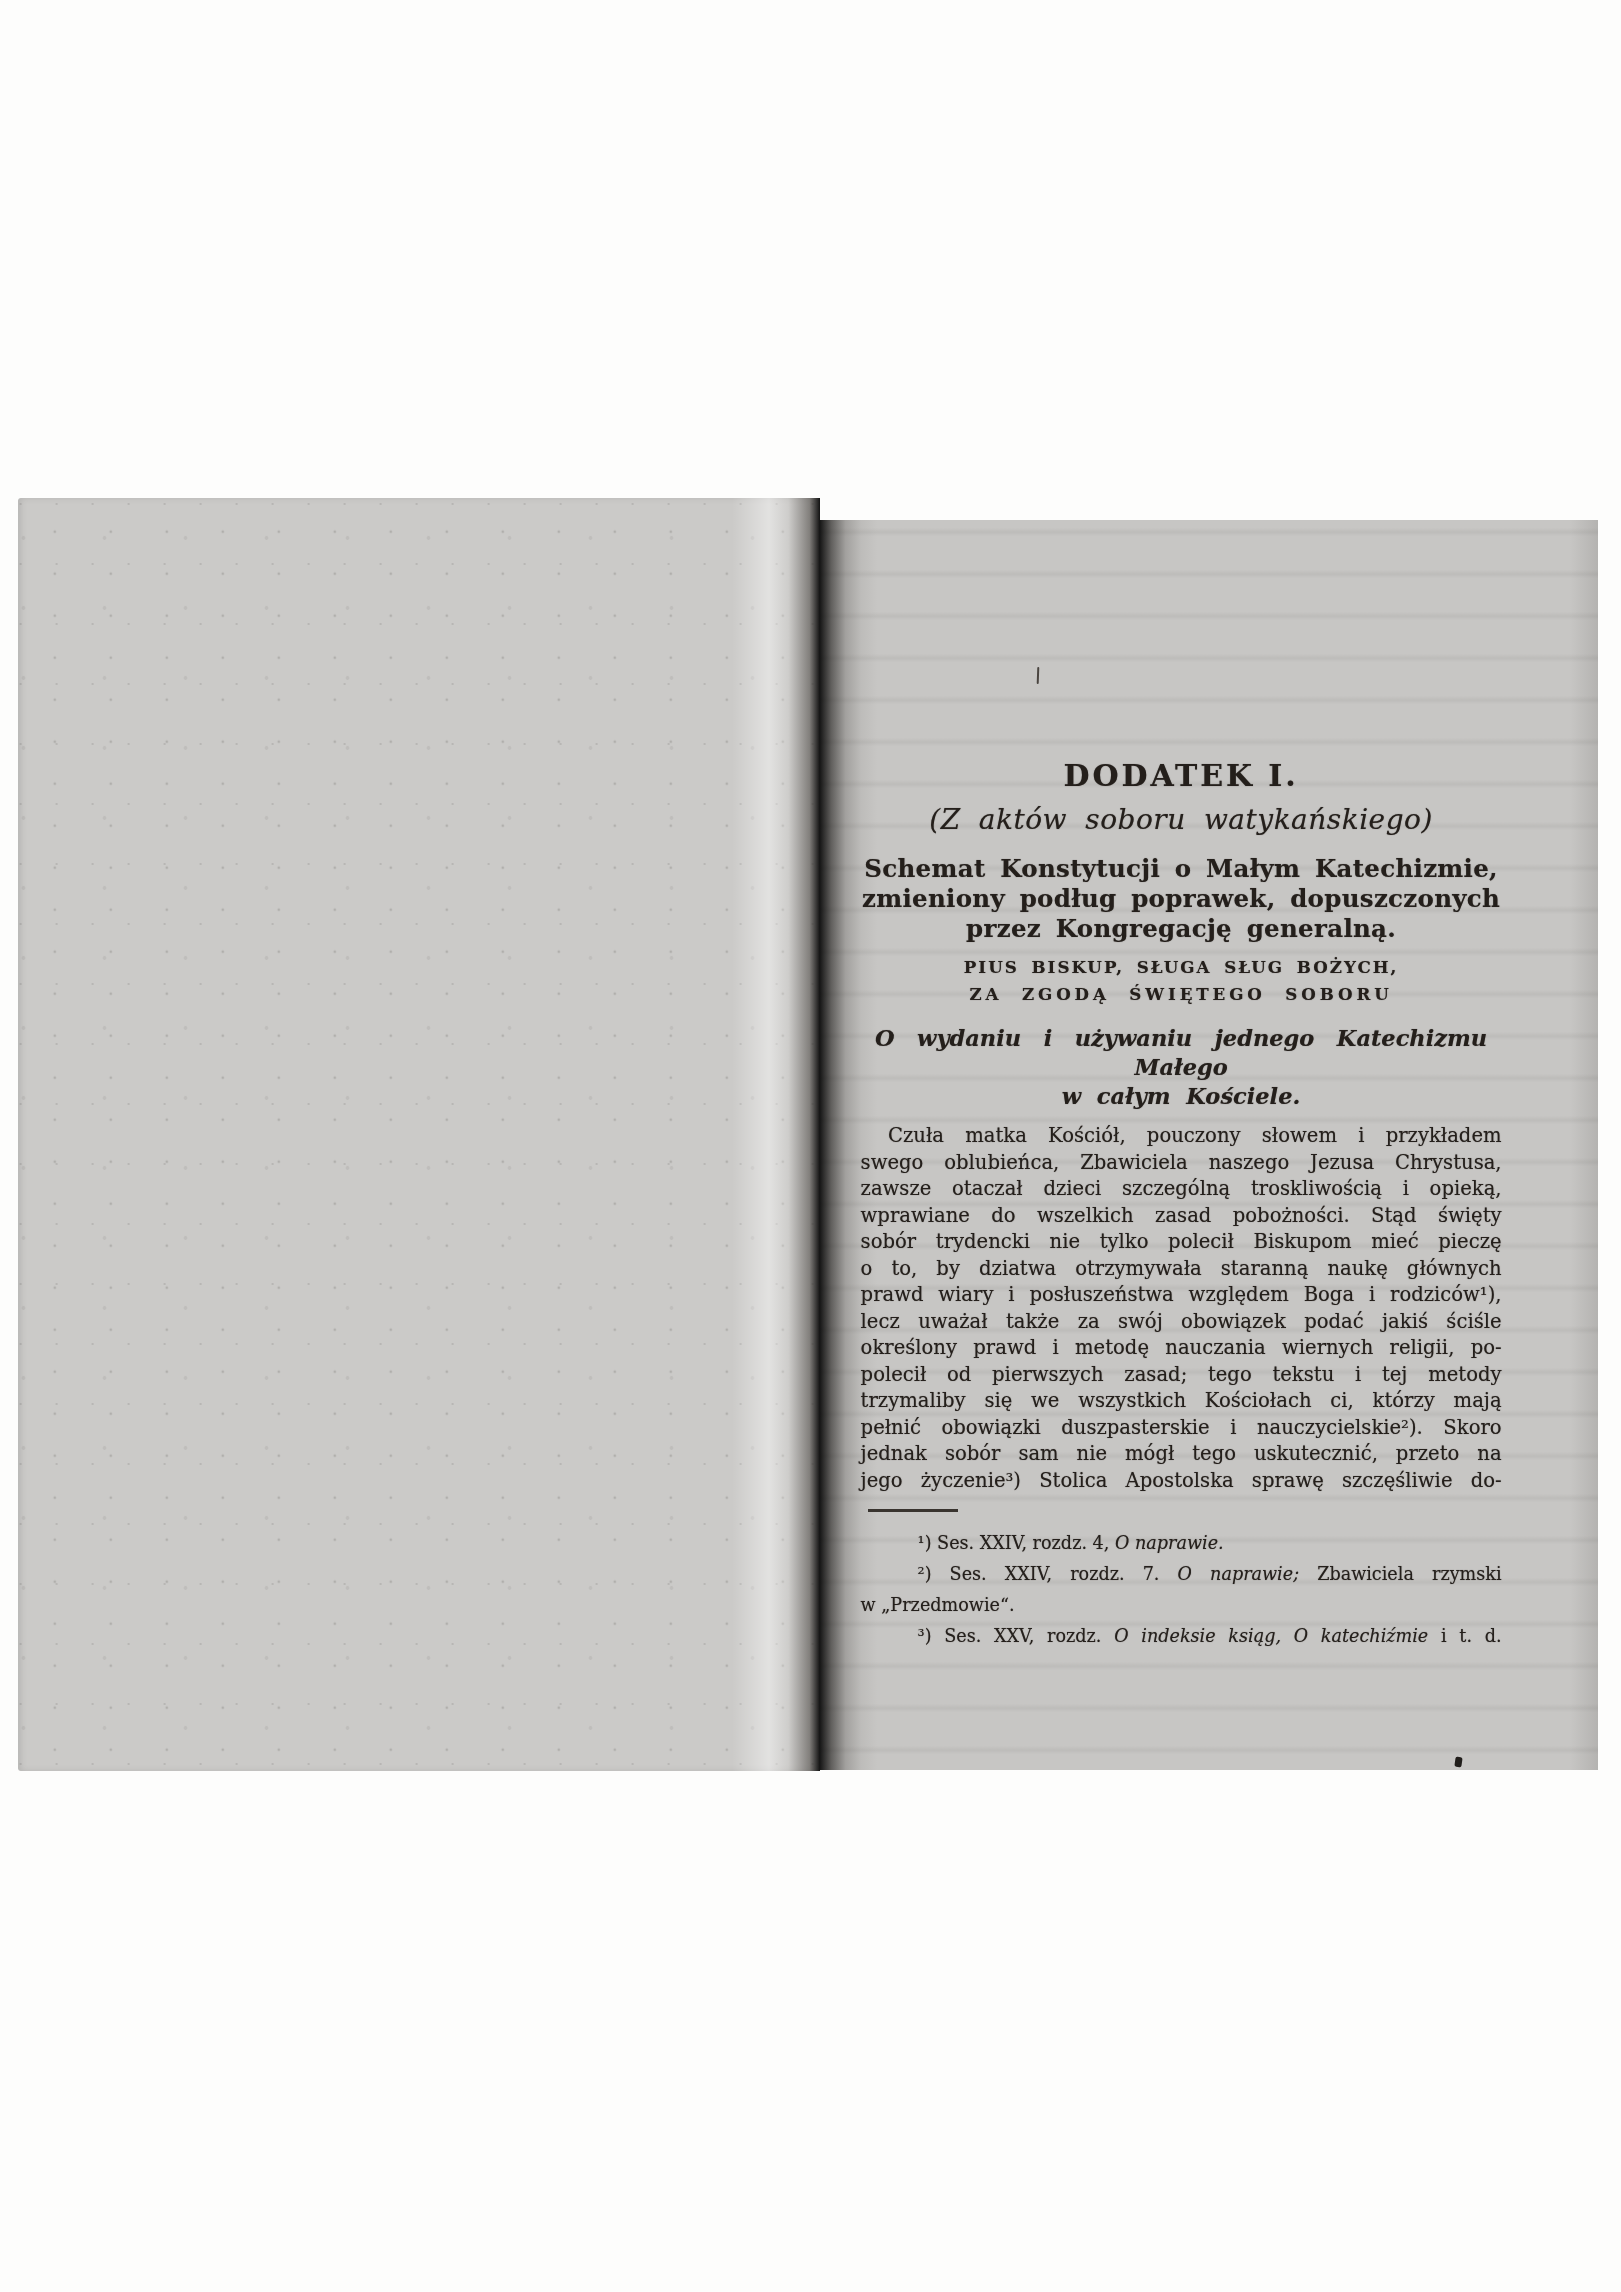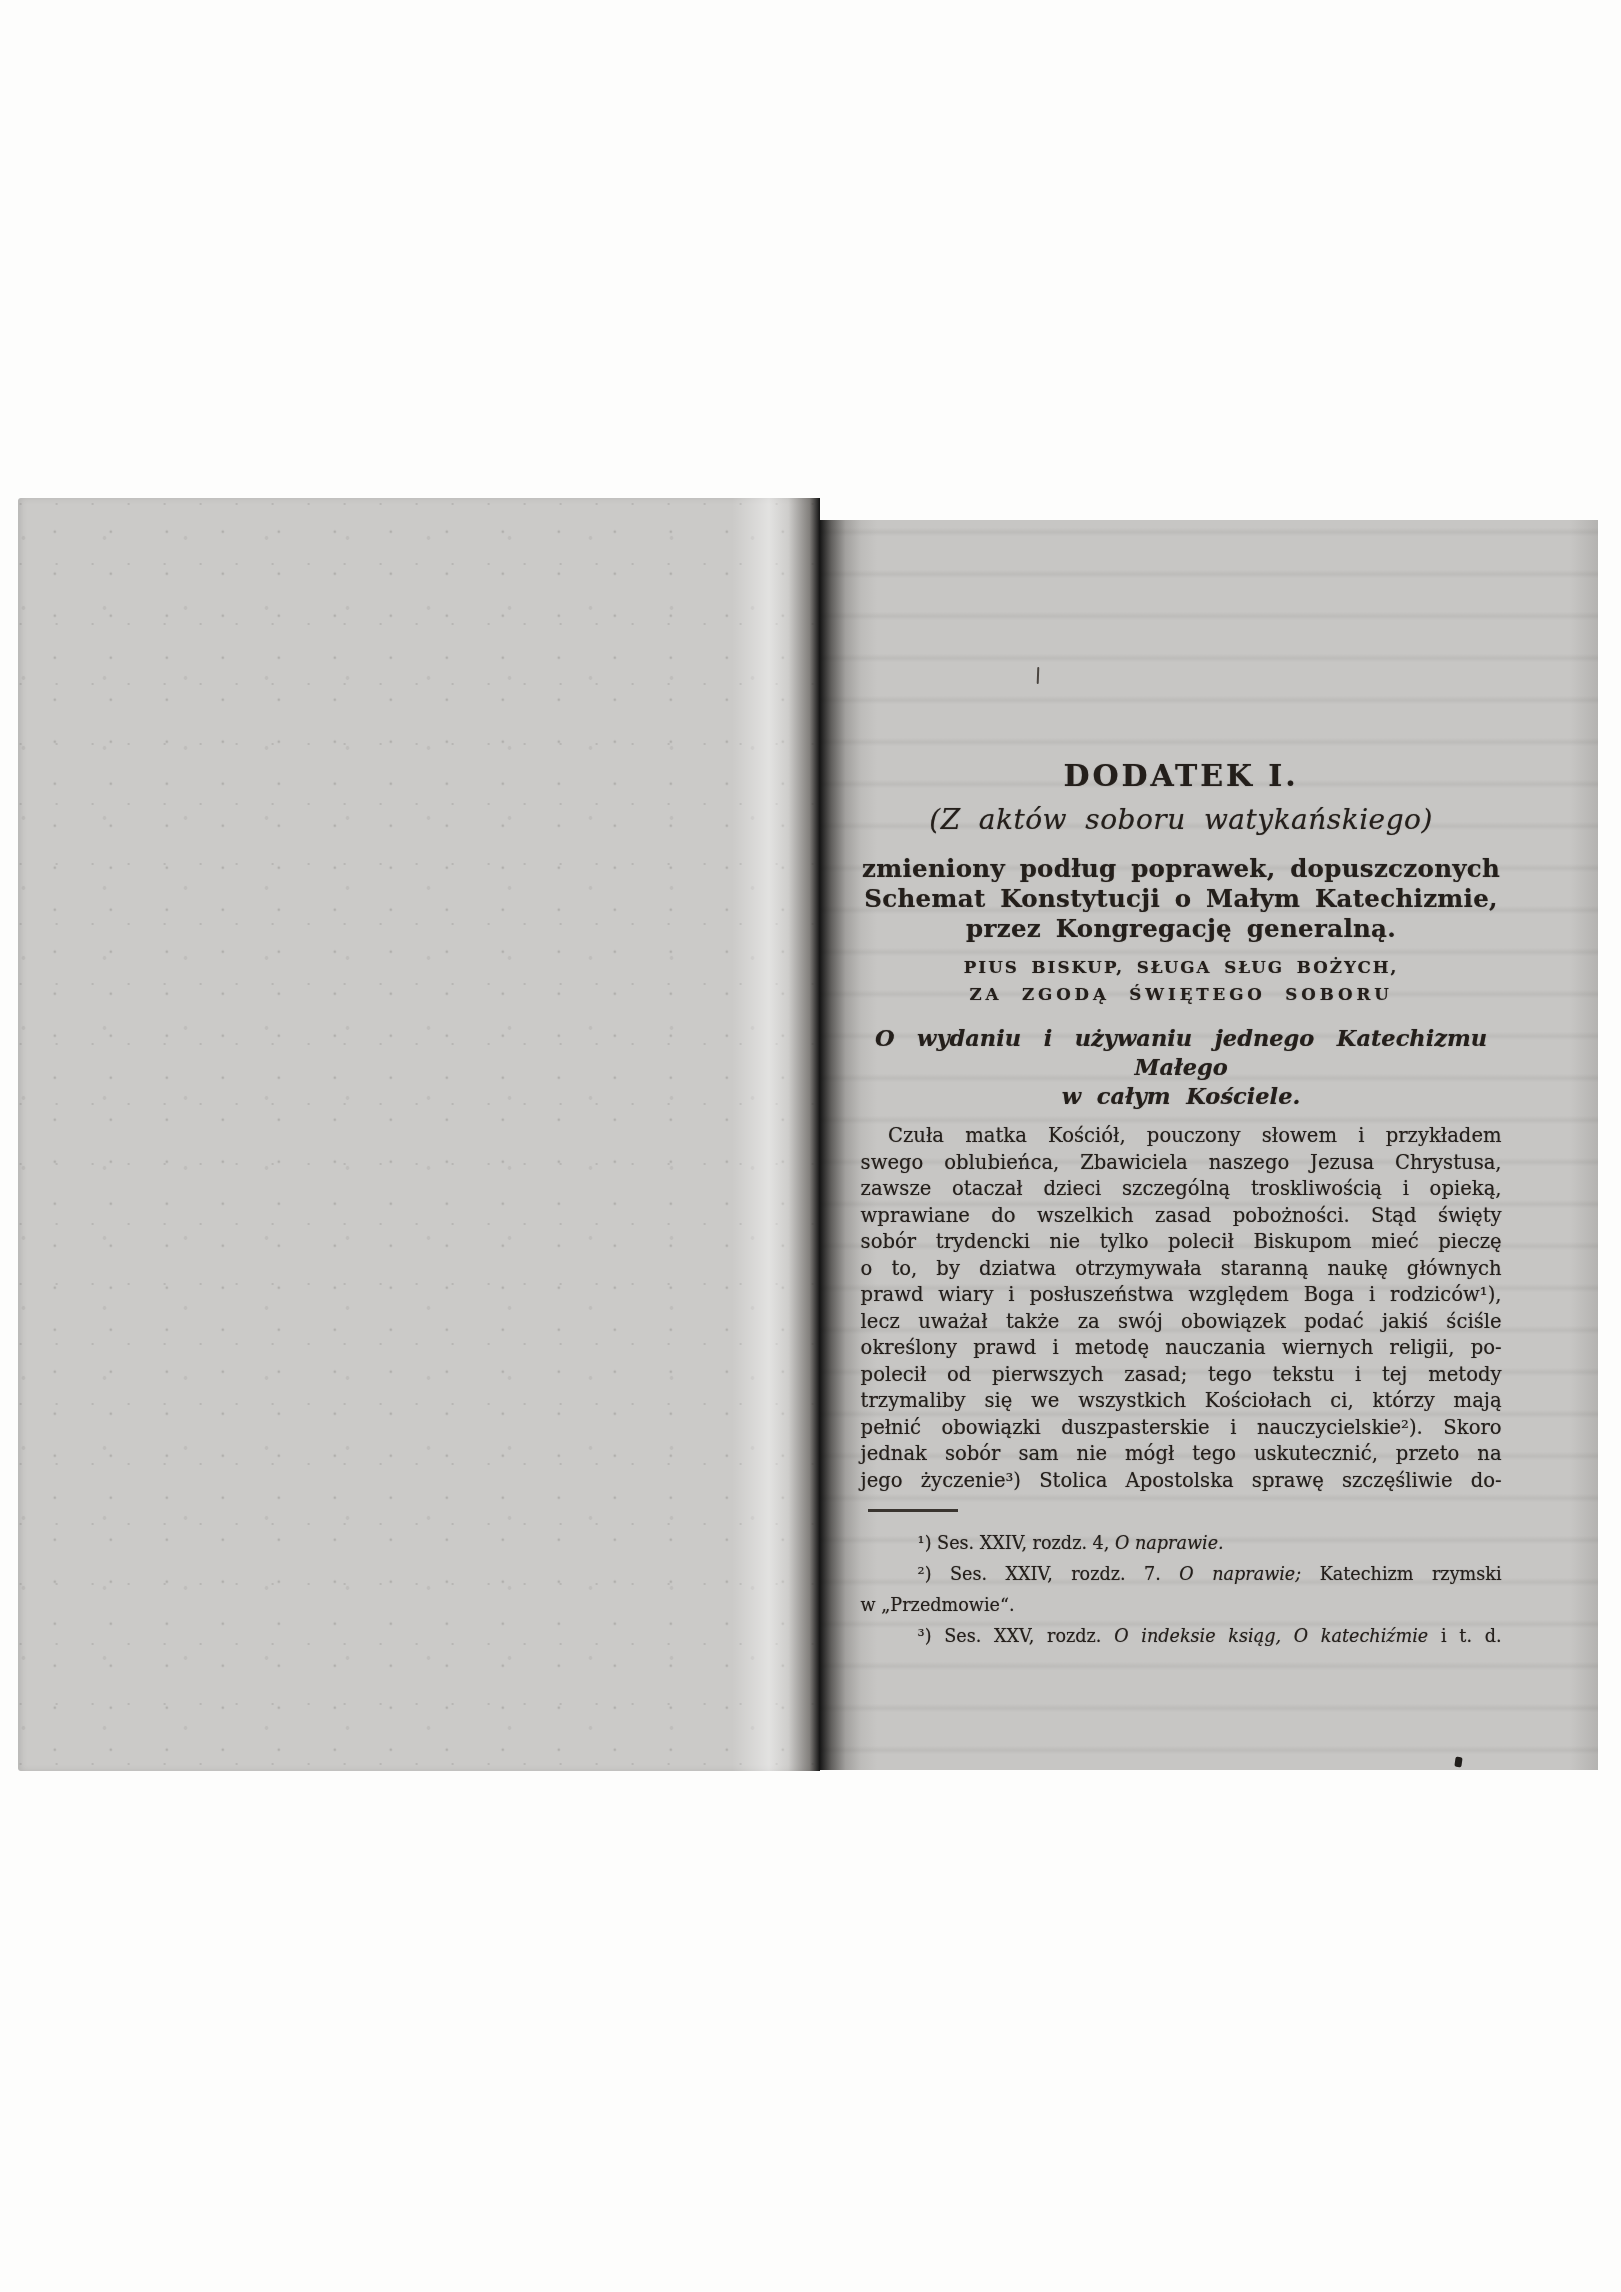--- a/index.html
+++ b/index.html
@@ -205,22 +205,22 @@
       <div class="gutter-right"></div>
       <div class="right-edge"></div>
 
       <div class="content">
 
         <h1 class="chapter-heading">DODATEK I.</h1>
 
         <div class="subheading">(Z aktów soboru watykańskiego)</div>
 
         <div class="doc-title">
+          <div>Schemat Konstytucji o Małym Katechizmie,</div>
           <div>zmieniony podług poprawek, dopuszczonych</div>
-          <div>Schemat Konstytucji o Małym Katechizmie,</div>
           <div>przez Kongregację generalną.</div>
         </div>
 
         <div class="invocation">
           <div class="inv-1">PIUS BISKUP, SŁUGA SŁUG BOŻYCH,</div>
           <div class="inv-2">ZA ZGODĄ ŚWIĘTEGO SOBORU</div>
         </div>
 
         <div class="section-title">
           <div class="st-1">O wydaniu i używaniu jednego Katechizmu Małego</div>
@@ -241,21 +241,21 @@
           <div class="bl">trzymaliby się we wszystkich Kościołach ci, którzy mają</div>
           <div class="bl">pełnić obowiązki duszpasterskie i nauczycielskie²). Skoro</div>
           <div class="bl">jednak sobór sam nie mógł tego uskutecznić, przeto na</div>
           <div class="bl">jego życzenie³) Stolica Apostolska sprawę szczęśliwie do-</div>
         </div>
 
         <div class="fn-rule"></div>
 
         <div class="footnotes">
           <div class="fn-line fn-indent"><span>¹) Ses. XXIV, rozdz. 4, </span><span class="it">O naprawie.</span><span></span></div>
-          <div class="fn-line fn-indent fn-justify"><span>²) Ses. XXIV, rozdz. 7. </span><span class="it">O naprawie;</span><span> Katechizm rzymski</span></div>
+          <div class="fn-line fn-indent fn-justify"><span>²) Ses. XXIV, rozdz. 7. </span><span class="it">O naprawie;</span><span> Zbawiciela rzymski</span></div>
           <div class="fn-line"><span>w „Przedmowie“.</span><span class="it"></span><span></span></div>
           <div class="fn-line fn-indent fn-justify"><span>³) Ses. XXV, rozdz. </span><span class="it">O indeksie ksiąg, O katechiźmie</span><span> i t. d.</span></div>
         </div>
 
       </div>
 
       <div class="stray-mark"></div>
       <div class="corner-mark"></div>
     </div>
 

